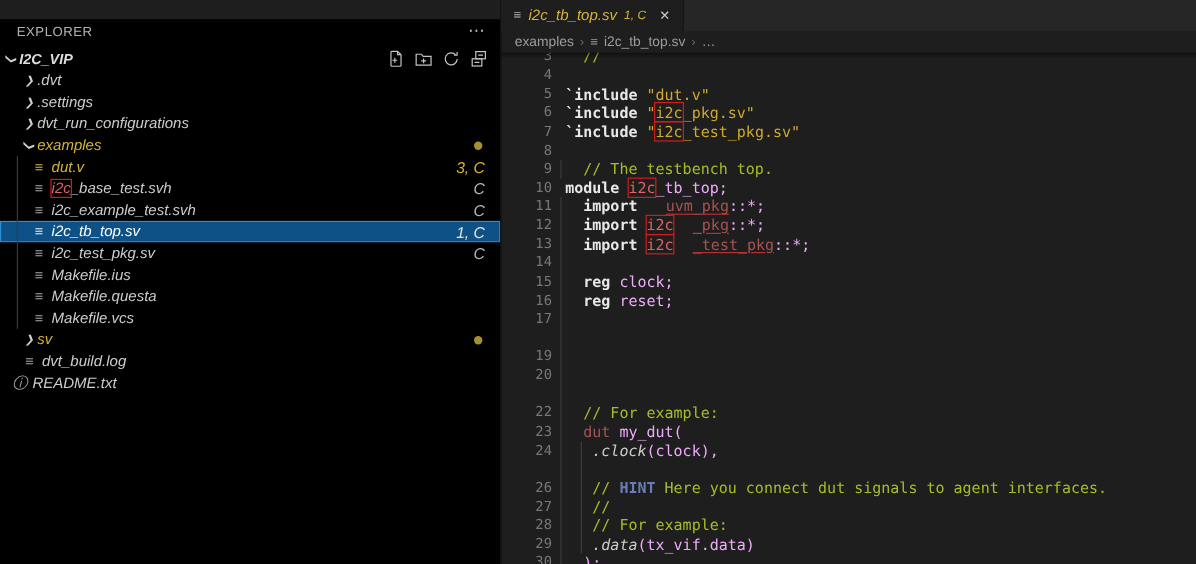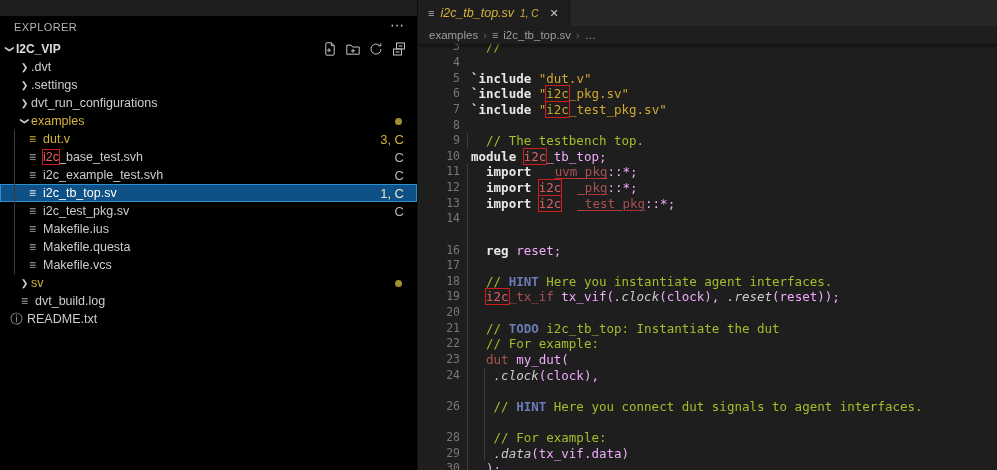--- a/index.html
+++ b/index.html
@@ -7,21 +7,21 @@
     width:997px;height:470px;overflow:hidden;position:relative;
     background:#1e1e1e;font-family:"Liberation Sans",sans-serif;
     -webkit-user-select:none;user-select:none;
   }
   
   .sidebar{position:absolute;left:0;top:16px;width:417px;height:470px;background:#000000;}
   .ex-header{position:absolute;top:0;left:0;right:0;height:22px;}
   .ex-title{position:absolute;left:14px;top:5px;font-size:11px;color:#b4b4b4;letter-spacing:.4px;}
   .ex-more{position:absolute;right:13px;top:1px;color:#c5c5c5;font-size:14px;cursor:pointer;}
   .tree{position:absolute;top:24px;left:0;right:0;}
-  .trow{position:relative;height:18px;display:flex;align-items:center;font-size:12.5px;color:#cccccc;cursor:pointer;}
+  .trow{position:relative;height:18px;display:flex;align-items:center;font-size:12.5px;color:#cccccc;cursor:pointer;font-style:italic;}
   .trow.sel{background:#0d5186;box-shadow:inset 0 0 0 1px #2e8fd0;color:#ffffff;}
   .trow.root .lbl{font-weight:bold;color:#dedede;font-size:12px;}
   .ind{display:inline-block;height:1px;}
   .chev{width:13px;font-size:9px;color:#cfcfcf;display:inline-block;text-align:center;transform:none;}
   .chev.exp{transform:rotate(90deg);}
   .ficon{width:13px;margin-right:4px;font-size:12px;color:#a6a6a6;text-align:center;flex:none;}
   .iinfo{font-size:12.5px;}
   .gold{color:#d5b43a !important;}
   .lbl{white-space:pre;}
   .badge{position:absolute;right:13px;font-size:13px;color:#b5b5b5;}
@@ -218,27 +218,27 @@
       <div class="cline" style="top: 26.66px;"><span class="ln">5</span><span class="lc"><span class="kw">`include</span><span class="pl"> </span><span class="str">"dut.v"</span></span></div>
       <div class="cline" style="top: 42.29px;"><span class="ln">6</span><span class="lc"><span class="kw">`include</span><span class="pl"> </span><span class="str">"</span><span class="str rbox">i2c</span><span class="str">_pkg.sv"</span></span></div>
       <div class="cline" style="top: 57.92px;"><span class="ln">7</span><span class="lc"><span class="kw">`include</span><span class="pl"> </span><span class="str">"</span><span class="str rbox">i2c</span><span class="str">_test_pkg.sv"</span></span></div>
       <div class="cline" style="top: 73.55px;"><span class="ln">8</span><span class="lc"></span></div>
       <div class="cline" style="top: 89.18px;"><span class="ln">9</span><span class="lc"><span class="cmt">  // The testbench top.</span></span></div>
       <div class="cline" style="top: 104.81px;"><span class="ln">10</span><span class="lc"><span class="kw">module</span><span class="pl"> </span><span class="redtx rbox">i2c</span><span class="pl">_tb_top;</span></span></div>
       <div class="cline" style="top: 120.44px;"><span class="ln">11</span><span class="lc"><span class="pl">  </span><span class="kw">import</span><span class="pl"> </span><span class="typeu">uvm_pkg</span><span class="pl">::*;</span></span></div>
       <div class="cline" style="top: 136.07px;"><span class="ln">12</span><span class="lc"><span class="pl">  </span><span class="kw">import</span><span class="pl"> </span><span class="redtx rbox">i2c</span><span class="typeu">_pkg</span><span class="pl">::*;</span></span></div>
       <div class="cline" style="top: 151.7px;"><span class="ln">13</span><span class="lc"><span class="pl">  </span><span class="kw">import</span><span class="pl"> </span><span class="redtx rbox">i2c</span><span class="typeu">_test_pkg</span><span class="pl">::*;</span></span></div>
       <div class="cline" style="top: 167.33px;"><span class="ln">14</span><span class="lc"></span></div>
+      <div class="cline" style="top: 182.96px;"><span class="ln">15</span><span class="lc"><span class="pl">  </span><span class="kw">reg</span><span class="pl"> clock;</span></span></div>
       <div class="cline" style="top: 198.59px;"><span class="ln">16</span><span class="lc"><span class="pl">  </span><span class="kw">reg</span><span class="pl"> reset;</span></span></div>
       <div class="cline" style="top: 214.22px;"><span class="ln">17</span><span class="lc"></span></div>
-      <div class="cline" style="top: 229.85px;"><span class="ln">18</span><span class="lc"><span class="cmt">  // </span><span class="tag">HINT</span><span class="cmt"> Here you instantiate agent interfaces.</span></span></div>
-      <div class="cline" style="top: 245.48px;"><span class="ln">19</span><span class="lc"><span class="pl">  </span><span class="redtx rbox">i2c</span><span class="type">_tx_if</span><span class="pl"> tx_vif(</span><span class="port">.clock</span><span class="pl">(clock), </span><span class="port">.reset</span><span class="pl">(reset));</span></span></div>
+      <div class="cline" style="top: 245.48px;"><span class="ln">19</span></div>
       <div class="cline" style="top: 261.11px;"><span class="ln">20</span><span class="lc"></span></div>
-      <div class="cline" style="top: 276.74px;"><span class="ln">21</span><span class="lc"><span class="cmt">  // </span><span class="tag">TODO</span><span class="cmt"> i2c_tb_top: Instantiate the dut</span></span></div>
       <div class="cline" style="top: 292.37px;"><span class="ln">22</span><span class="lc"><span class="cmt">  // For example:</span></span></div>
       <div class="cline" style="top: 308px;"><span class="ln">23</span><span class="lc"><span class="pl">  </span><span class="type">dut</span><span class="pl"> my_dut(</span></span></div>
       <div class="cline" style="top: 323.63px;"><span class="ln">24</span><span class="lc"><span class="pl">   </span><span class="port">.clock</span><span class="pl">(clock),</span></span></div>
       <div class="cline" style="top: 354.89px;"><span class="ln">26</span><span class="lc"><span class="cmt">   // </span><span class="tag">HINT</span><span class="cmt"> Here you connect dut signals to agent interfaces.</span></span></div>
+      <div class="cline" style="top: 370.52px;"><span class="ln">27</span><span class="lc"><span class="cmt">   //</span></span></div>
       <div class="cline" style="top: 386.15px;"><span class="ln">28</span><span class="lc"><span class="cmt">   // For example:</span></span></div>
       <div class="cline" style="top: 401.78px;"><span class="ln">29</span><span class="lc"><span class="pl">   </span><span class="port">.data</span><span class="pl">(tx_vif.data)</span></span></div>
       <div class="cline" style="top: 417.41px;"><span class="ln">30</span><span class="lc"><span class="pl">  );</span></span></div>
     </div>
 </main>
 
 </body></html>

